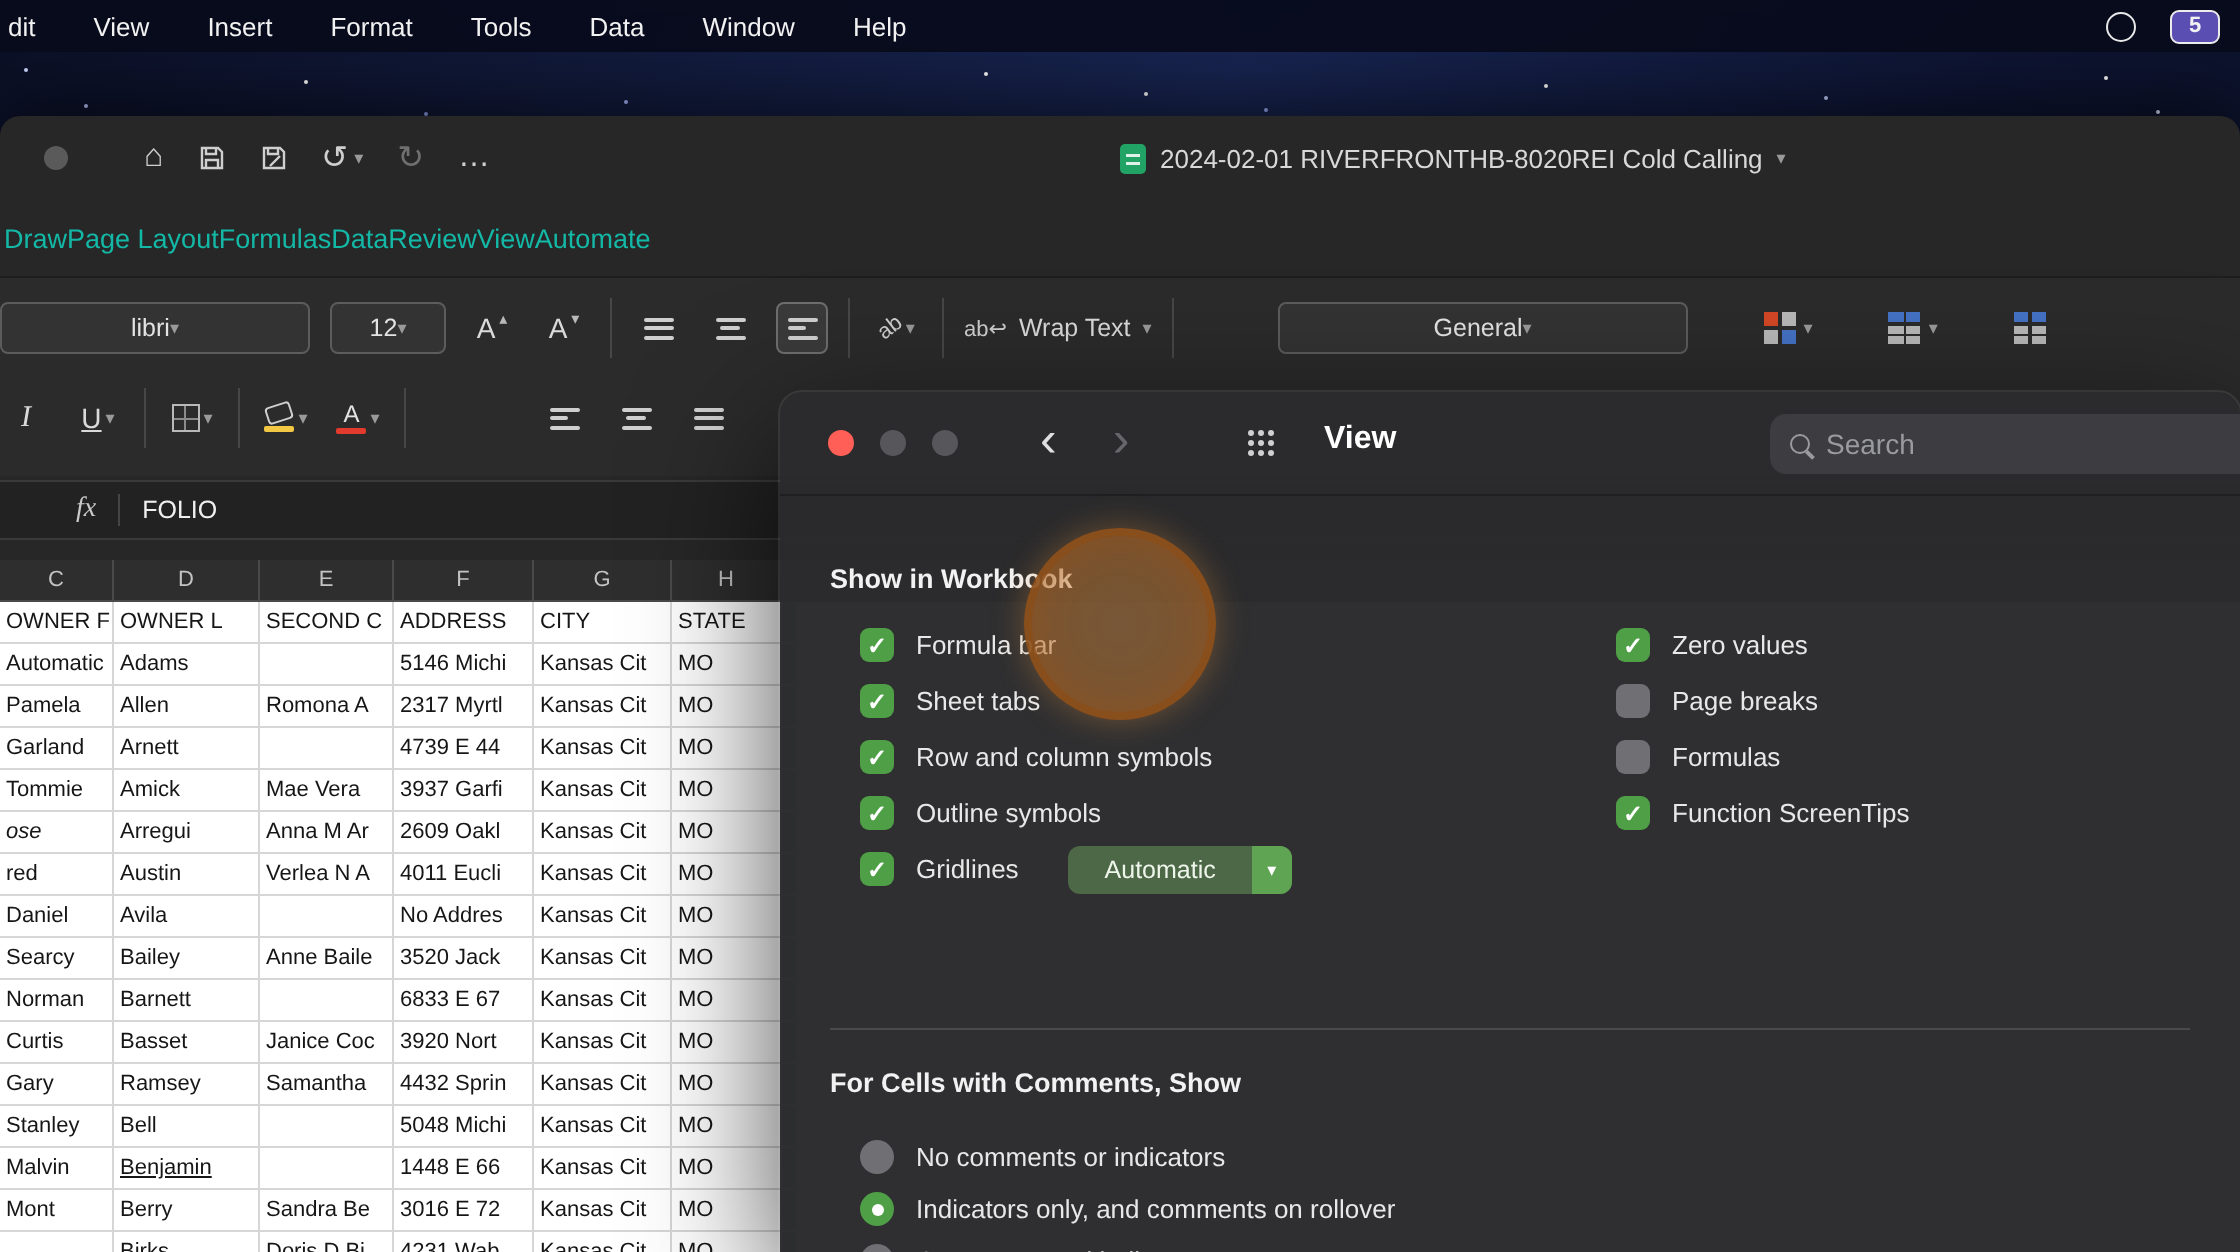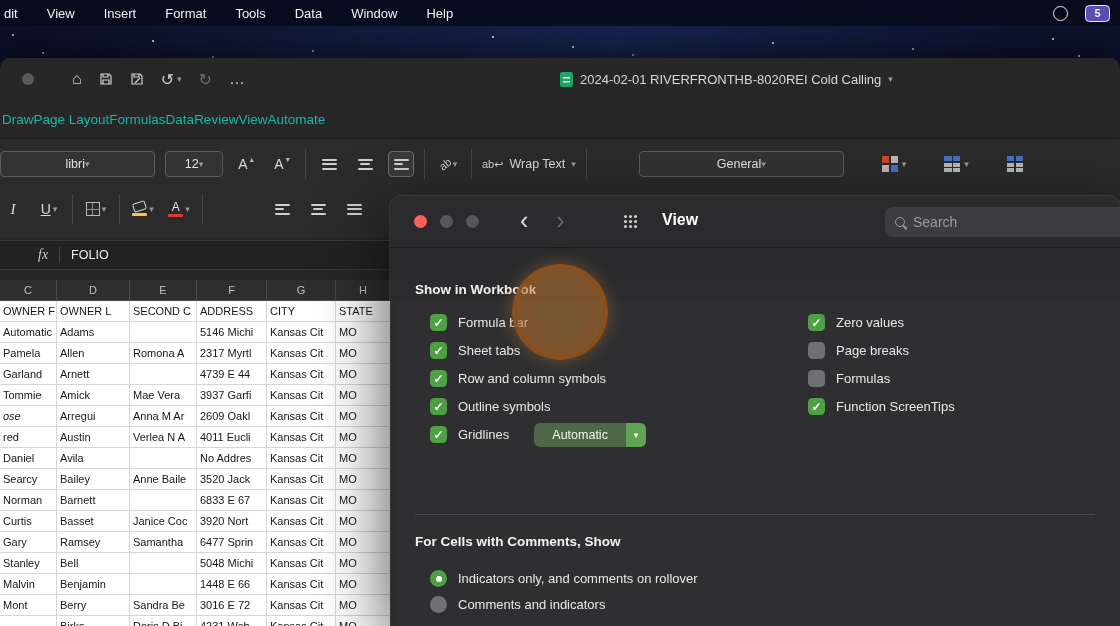--- a/index.html
+++ b/index.html
@@ -456,37 +456,37 @@
           <div class="scell" style="width: 67px;">Janice Coc</div>
           <div class="scell" style="width: 70px;">3920 Nort</div>
           <div class="scell" style="width: 69px;">Kansas Cit</div>
           <div class="scell" style="width: 55px;">MO</div>
           <span class="sliver"></span>
         </div>
         <div class="srow">
           <div class="scell" style="width: 57px;">Gary</div>
           <div class="scell" style="width: 73px;">Ramsey</div>
           <div class="scell" style="width: 67px;">Samantha</div>
-          <div class="scell" style="width: 70px;">6477 Sprin</div>
+          <div class="scell" style="width: 70px;">4432 Sprin</div>
           <div class="scell" style="width: 69px;">Kansas Cit</div>
           <div class="scell" style="width: 55px;">MO</div>
           <span class="sliver"></span>
         </div>
         <div class="srow">
           <div class="scell" style="width: 57px;">Stanley</div>
           <div class="scell" style="width: 73px;">Bell</div>
           <div class="scell" style="width: 67px;"></div>
           <div class="scell" style="width: 70px;">5048 Michi</div>
           <div class="scell" style="width: 69px;">Kansas Cit</div>
           <div class="scell" style="width: 55px;">MO</div>
           <span class="sliver"></span>
         </div>
         <div class="srow">
           <div class="scell" style="width: 57px;">Malvin</div>
-          <div class="scell" style="width: 73px;">Benjamin</div>
+          <div class="scell" style="width: 73px; text-decoration: underline;">Benjamin</div>
           <div class="scell" style="width: 67px;"></div>
           <div class="scell" style="width: 70px;">1448 E 66</div>
           <div class="scell" style="width: 69px;">Kansas Cit</div>
           <div class="scell" style="width: 55px;">MO</div>
           <span class="sliver"></span>
         </div>
         <div class="srow">
           <div class="scell" style="width: 57px;">Mont</div>
           <div class="scell" style="width: 73px;">Berry</div>
           <div class="scell" style="width: 67px;">Sandra Be</div>
@@ -573,20 +573,24 @@
             <span class="cb on">✓</span>
             <span class="cblabel">Function ScreenTips</span>
           </div>
       </div>
 
 
       <div class="divider"></div>
       <div class="h2">For Cells with Comments, Show</div>
       <div class="radios">
           <div class="radrow">
+            <span class="radio"></span>
+            <span class="radlabel">No comments or indicators</span>
+          </div>
+          <div class="radrow">
             <span class="radio on"></span>
             <span class="radlabel">Indicators only, and comments on rollover</span>
           </div>
           <div class="radrow">
             <span class="radio"></span>
             <span class="radlabel">Comments and indicators</span>
           </div>
         </div>
     </div>
   </div>

